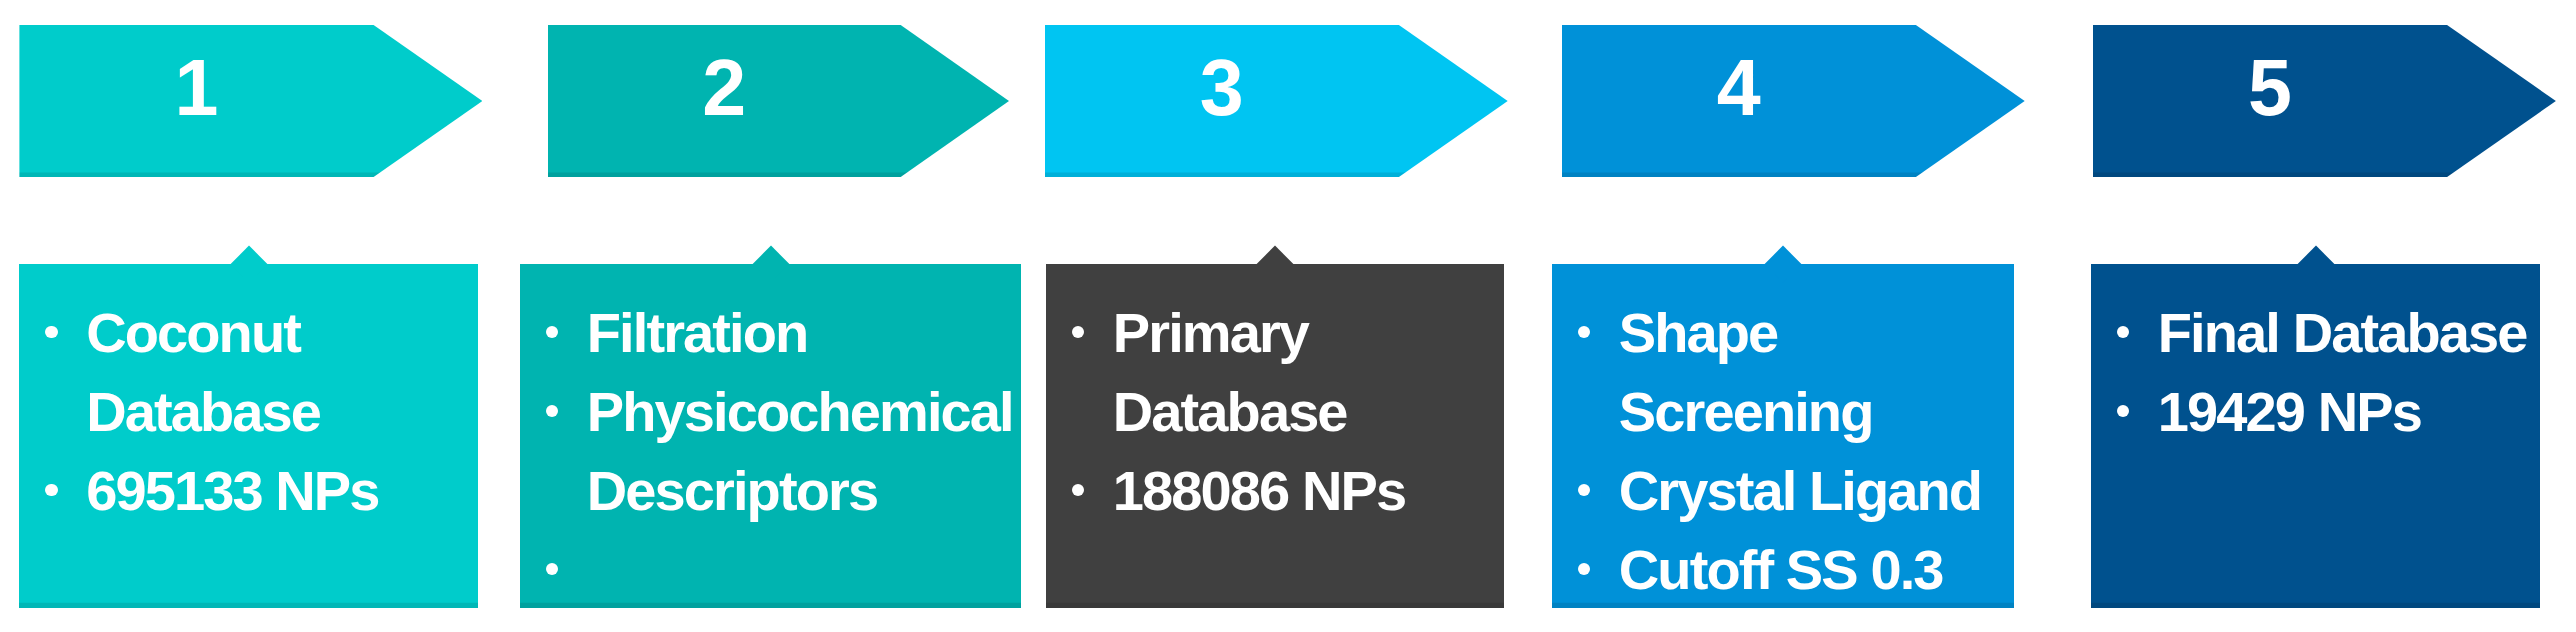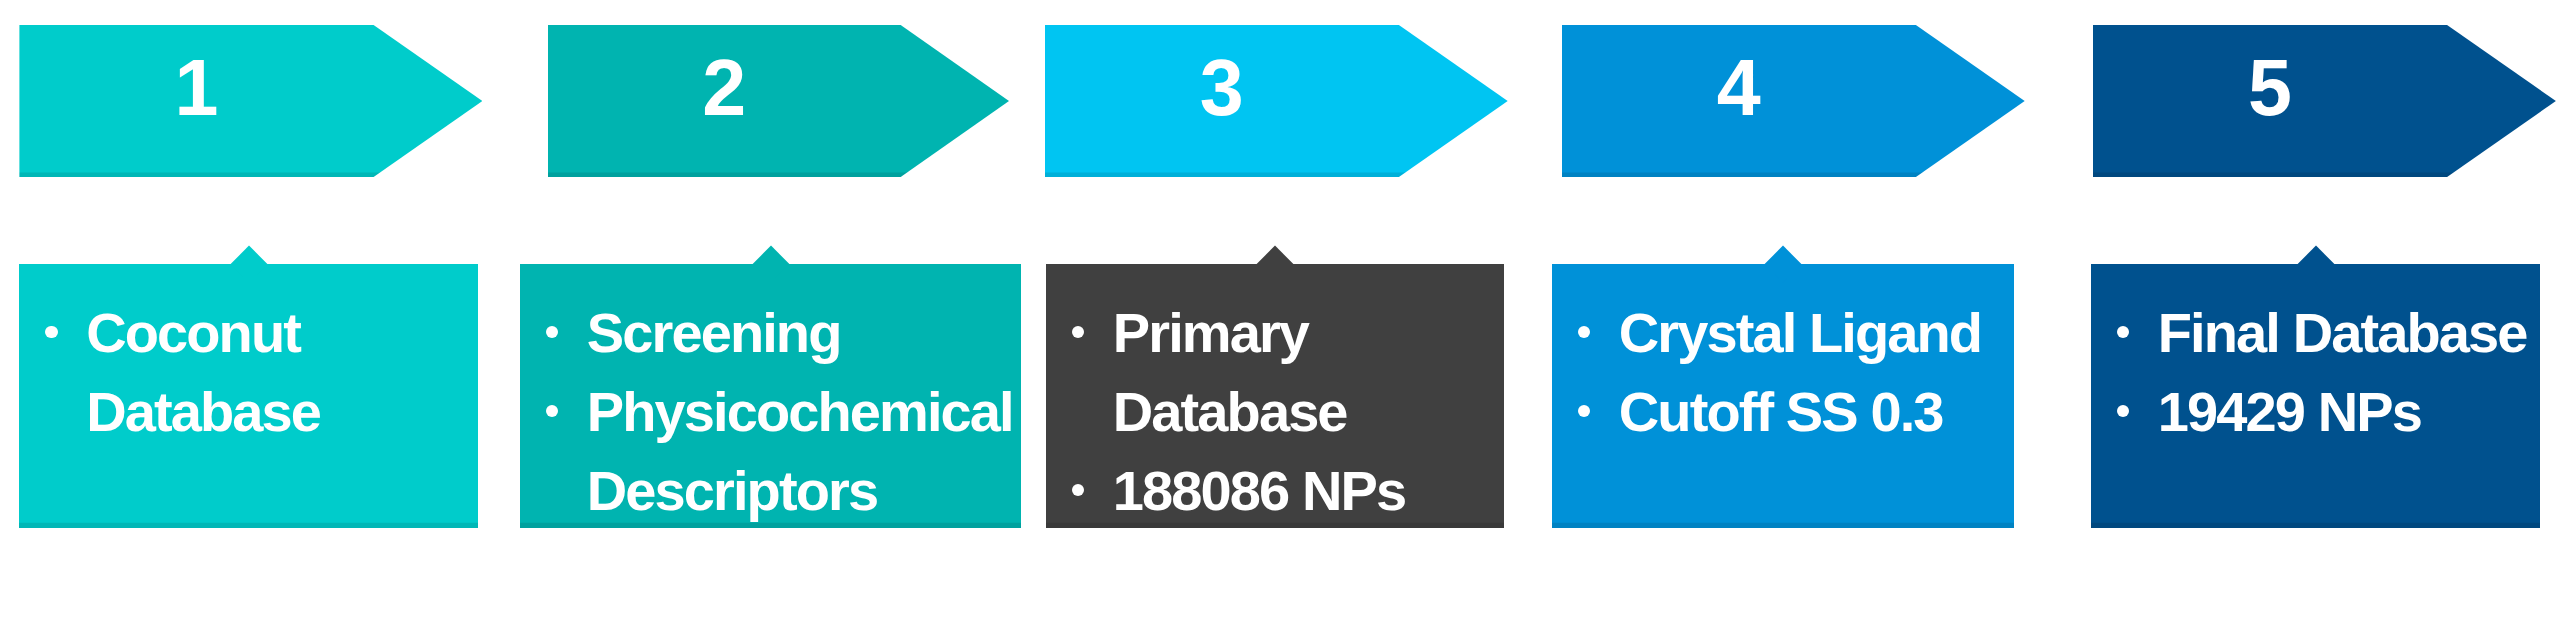--- a/index.html
+++ b/index.html
@@ -49,21 +49,21 @@
     font-size: 79px;
     line-height: 91px;
     color: #ffffff;
   }
 
   .box {
     position: absolute;
     left: 0;
     top: 264px;
     width: 100%;
-    height: 264px;
+    height: 344px;
     box-shadow: inset 0 -5.2px 0 rgba(0,0,0,0.10);
   }
   .notch {
     position: absolute;
     top: -13px;
     left: 50%;
     margin-left: -13px;
     width: 26px;
     height: 26px;
     transform: rotate(45deg);
@@ -105,34 +105,38 @@
     <div class="arrow" style="background: rgb(0, 204, 203);">
       <span class="num">1</span>
     </div>
     <div class="box" style="background: rgb(0, 204, 203);">
       <div class="notch"></div>
       <ul class="bullets">
         <li class="bullet">
           <span class="dot"></span>
           <span class="bt">Coconut Database</span>
         </li>
+        <li class="bullet">
+          <span class="dot"></span>
+          <span class="bt">695133 NPs</span>
+        </li>
       </ul>
     </div>
   </div>
 
   <div class="step s2">
     <div class="arrow" style="background: rgb(0, 180, 176);">
       <span class="num">2</span>
     </div>
     <div class="box" style="background: rgb(0, 180, 176);">
       <div class="notch"></div>
       <ul class="bullets">
         <li class="bullet">
           <span class="dot"></span>
-          <span class="bt">Screening</span>
+          <span class="bt">Filtration</span>
         </li>
         <li class="bullet">
           <span class="dot"></span>
           <span class="bt">Physicochemical Descriptors</span>
         </li>
         <li class="bullet">
           <span class="dot"></span>
         </li>
       </ul>
     </div>
@@ -159,20 +163,24 @@
 
   <div class="step s4">
     <div class="arrow" style="background: rgb(0, 145, 216);">
       <span class="num">4</span>
     </div>
     <div class="box" style="background: rgb(0, 145, 216);">
       <div class="notch"></div>
       <ul class="bullets">
         <li class="bullet">
           <span class="dot"></span>
+          <span class="bt">Shape Screening</span>
+        </li>
+        <li class="bullet">
+          <span class="dot"></span>
           <span class="bt">Crystal Ligand</span>
         </li>
         <li class="bullet">
           <span class="dot"></span>
           <span class="bt">Cutoff SS 0.3</span>
         </li>
       </ul>
     </div>
   </div>
 

